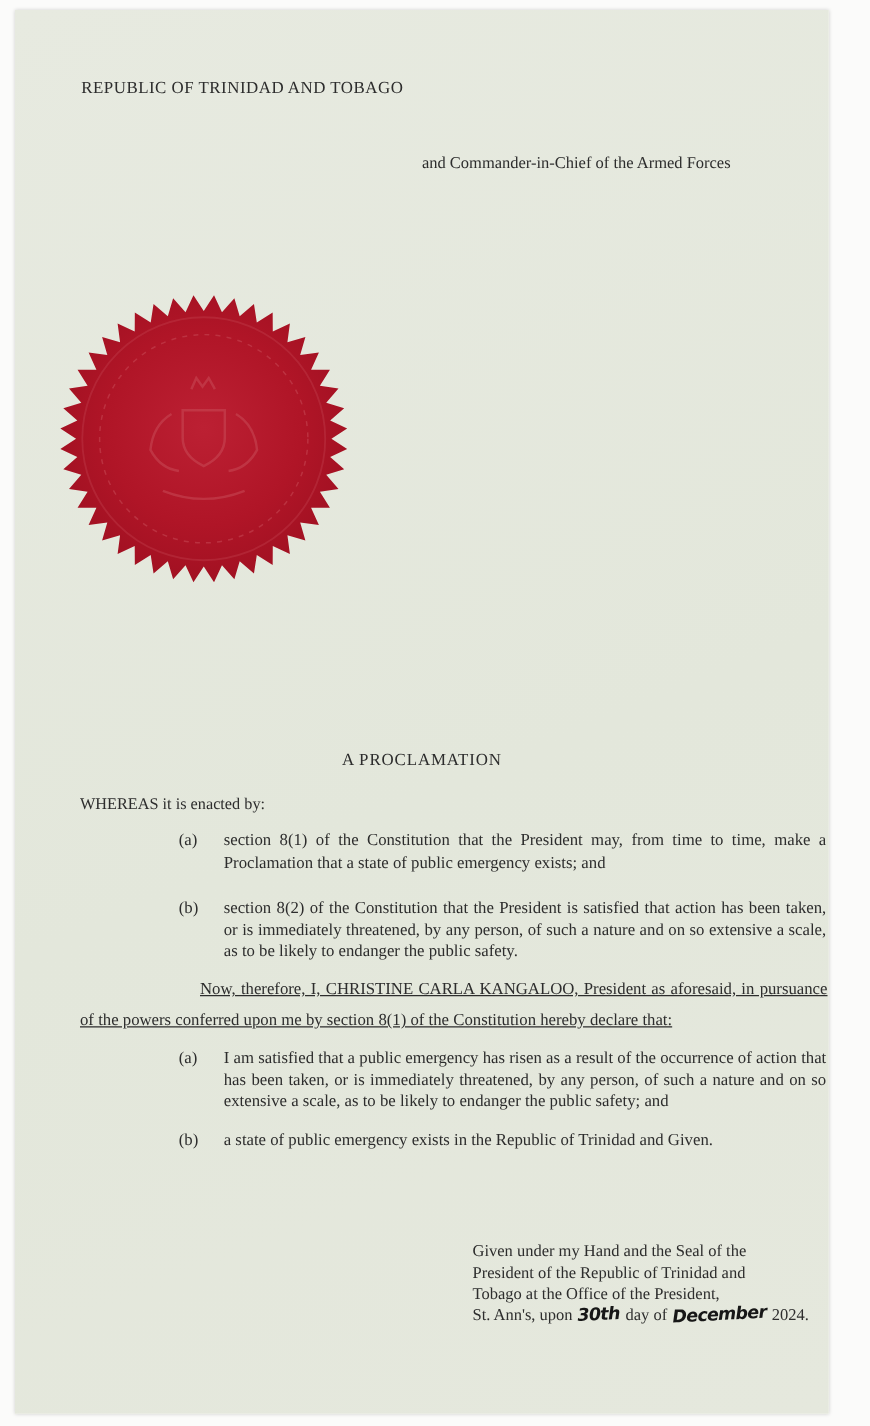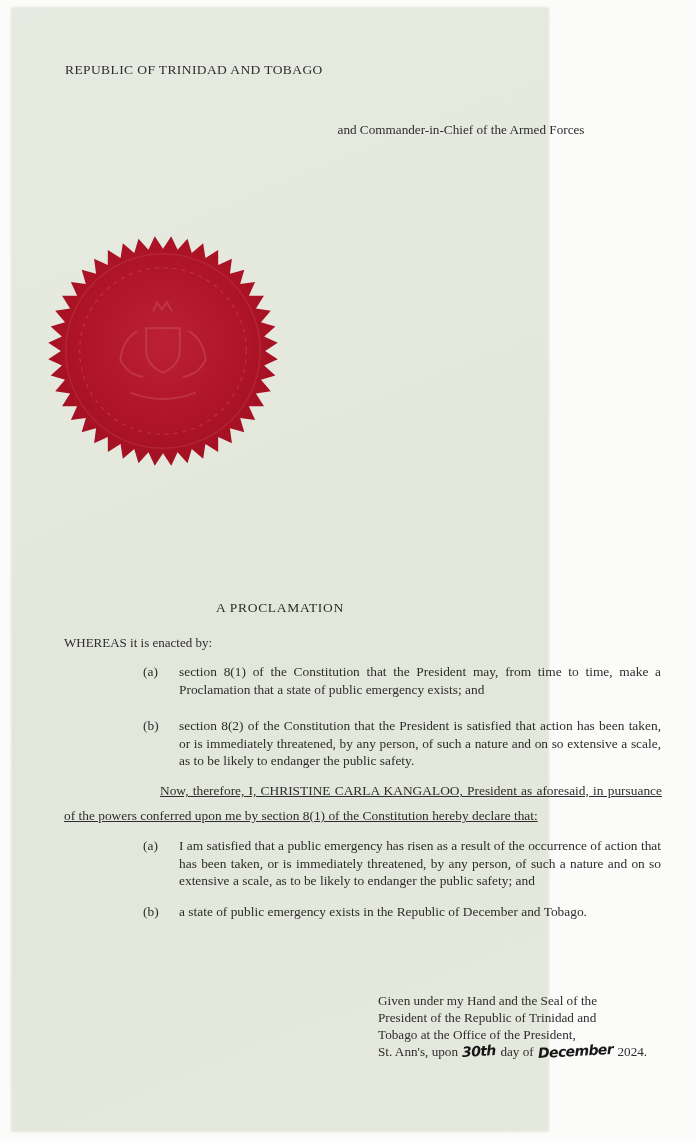--- a/index.html
+++ b/index.html
@@ -2,21 +2,21 @@
 <html><head>
 <meta charset="utf-8">
 <style>
   html,body{margin:0;padding:0;background:#ffffff;}
   .scan{
     position:relative;width:696px;height:1141px;margin:0 auto;
     background:#fbfbfa;overflow:hidden;
     font-family:"Liberation Serif",serif;color:#2d2d2d;
   }
   .paper{
-    position:absolute;left:12px;top:8px;width:536px;height:1123px;
+    position:absolute;left:12px;top:8px;width:651px;height:1123px;
     background:linear-gradient(158deg,#e7eae0 0%,#e3e7db 55%,#e5e8dd 100%);
     box-shadow:0 0 3px rgba(0,0,0,.18);
   }
   .country-header{
     position:absolute;left:53px;top:54px;
     font-size:13.5px;letter-spacing:.4px;white-space:nowrap;
   }
   .issuer-block{
     position:absolute;left:245px;top:114px;width:408px;
     font-size:13.2px;line-height:16.5px;text-align:center;
@@ -108,21 +108,21 @@
 
     <div class="decl-intro">Now, therefore, I, CHRISTINE CARLA KANGALOO, President as aforesaid, in pursuance of the powers conferred upon me by section 8(1) of the Constitution hereby declare that:</div>
 
     <div class="itemlist dlist">
       <div class="item">
         <span class="item-label">(a)</span>
         <span class="item-text">I am satisfied that a public emergency has risen as a result of the occurrence of action that has been taken, or is immediately threatened, by any person, of such a nature and on so extensive a scale, as to be likely to endanger the public safety; and</span>
       </div>
       <div class="item">
         <span class="item-label">(b)</span>
-        <span class="item-text">a state of public emergency exists in the Republic of December and Tobago.</span>
+        <span class="item-text">a state of public emergency exists in the Republic of Trinidad and Given.</span>
       </div>
     </div>
 
     <div class="testimonium">
       <div>Given under my Hand and the Seal of the</div>
       <div>President of the Republic of Trinidad and</div>
       <div>Tobago at the Office of the President,</div>
       <div>
         <span>St.  Ann's, upon</span>
         <span class="handwritten">30th</span>

